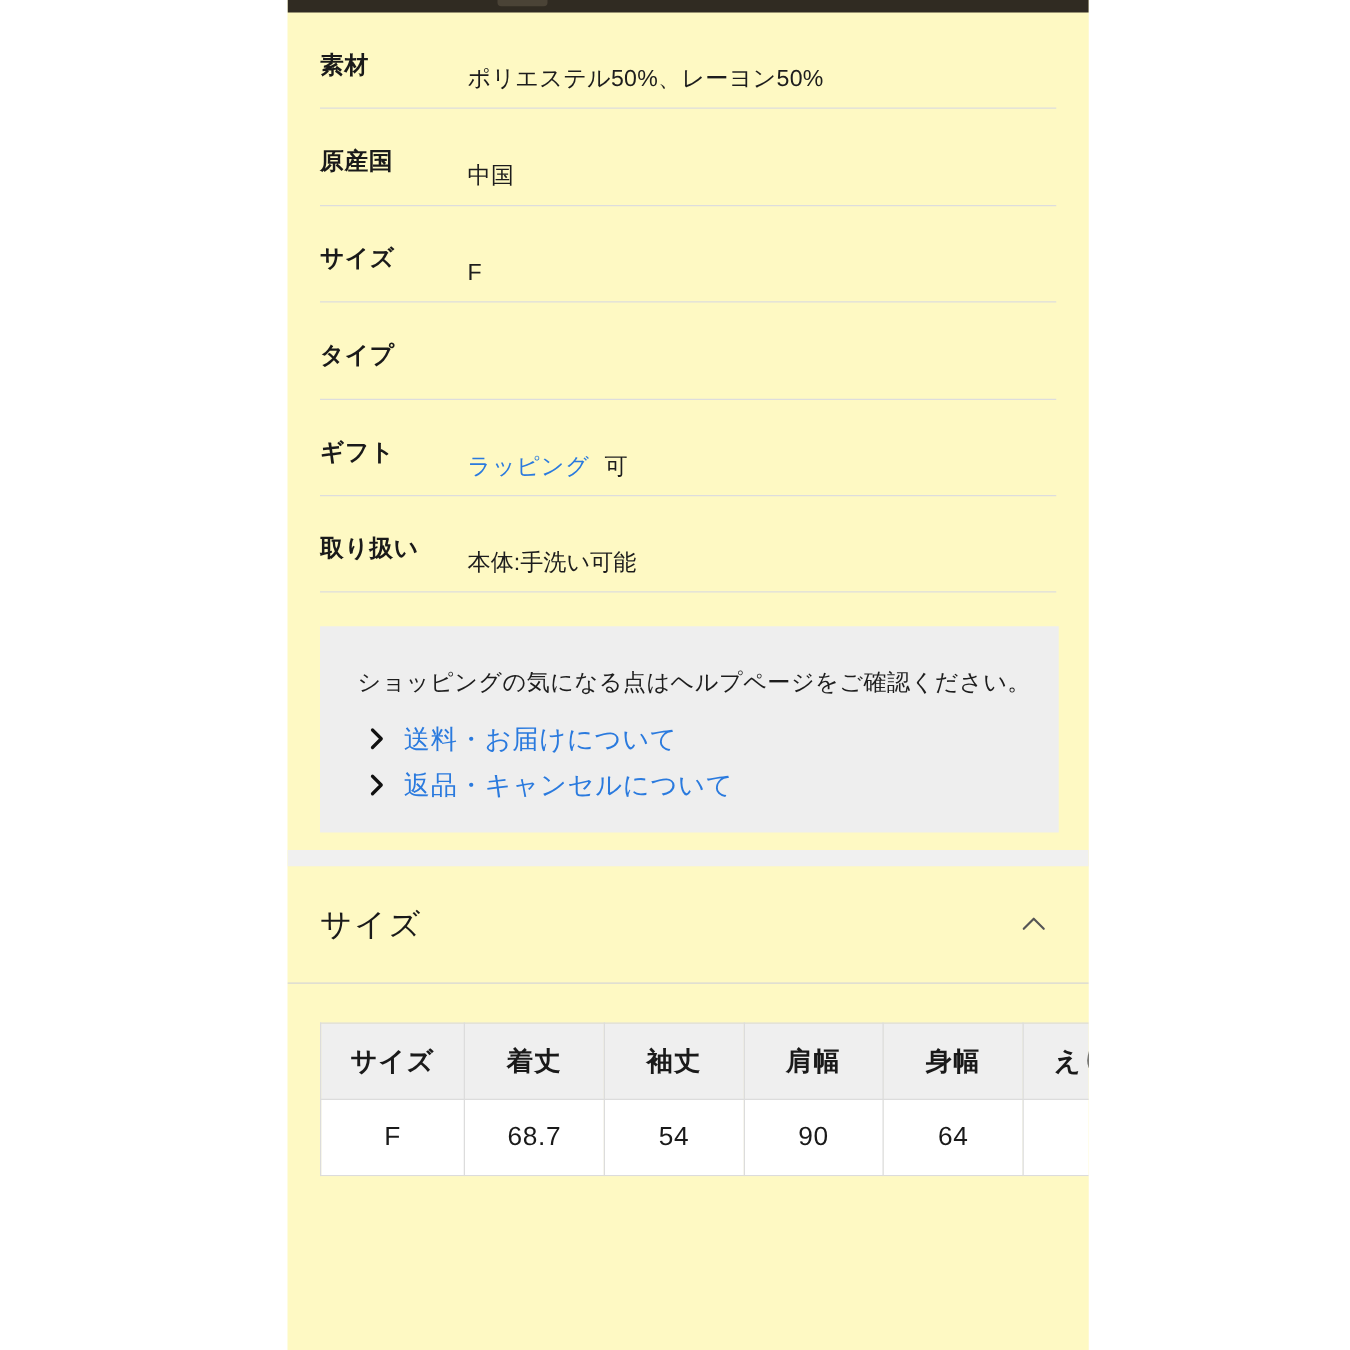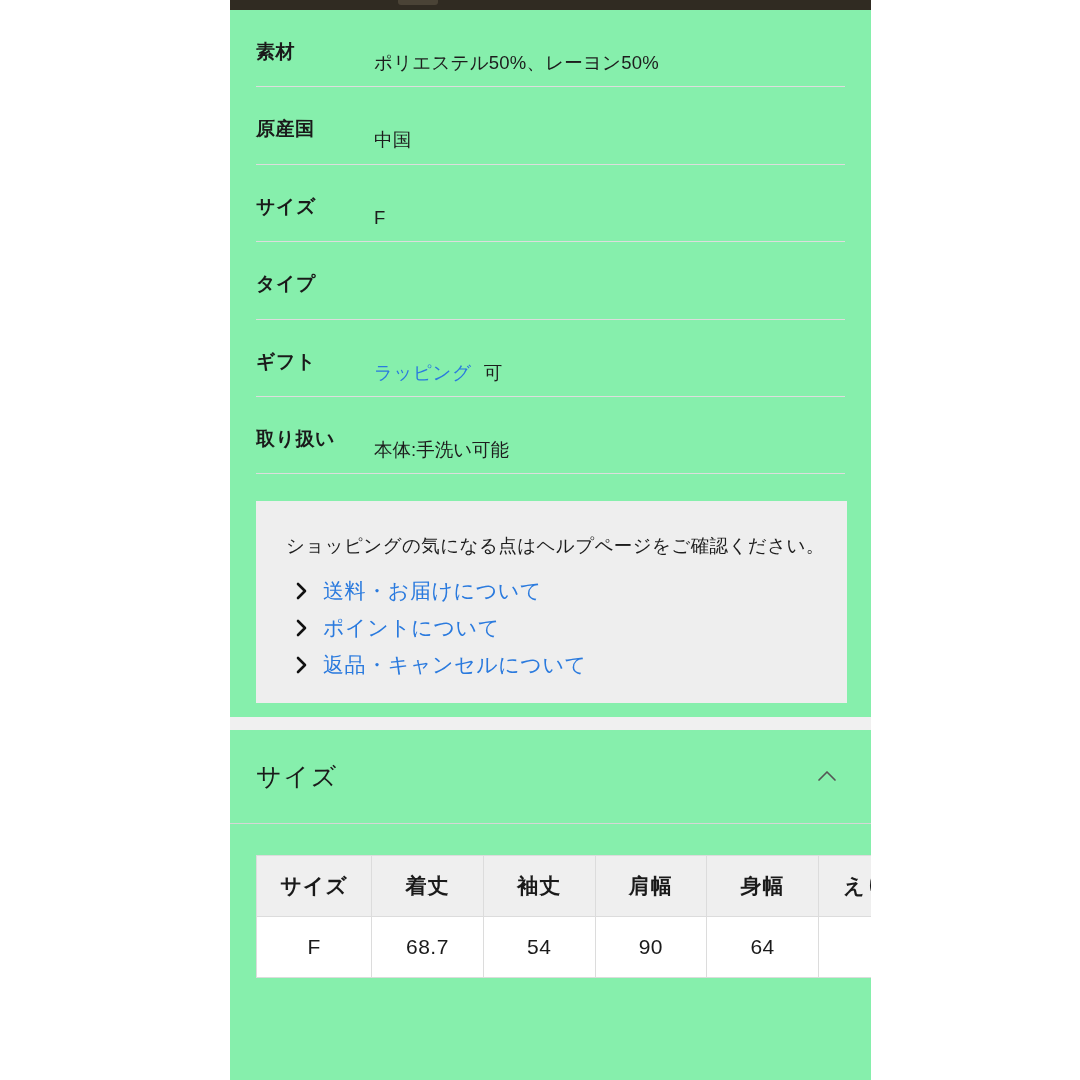--- a/index.html
+++ b/index.html
@@ -24,21 +24,21 @@
     background: #ffffff;
   }
 
   
   .viewport {
     position: absolute;
     left: 230px;
     top: 0;
     width: 641px;
     height: 1080px;
-    background: #86efac;
+    background: #fef9c3;
     overflow: hidden;
   }
 
   
   .topbar {
     position: relative;
     width: 641px;
     height: 10px;
     background: #302b22;
   }
@@ -258,26 +258,20 @@
       <div class="help-box">
         <div class="help-lead">ショッピングの気になる点はヘルプページをご確認ください。</div>
 
         <div class="help-link-row">
           <svg class="chev-right" viewBox="0 0 18 18">
             <path d="M5 2 L12 9 L5 16" fill="none" stroke="#111111" stroke-width="2.6" stroke-linecap="round" stroke-linejoin="round"></path>
           </svg>
           <a href="#">送料・お届けについて</a>
         </div>
 
-        <div class="help-link-row">
-          <svg class="chev-right" viewBox="0 0 18 18">
-            <path d="M5 2 L12 9 L5 16" fill="none" stroke="#111111" stroke-width="2.6" stroke-linecap="round" stroke-linejoin="round"></path>
-          </svg>
-          <a href="#">ポイントについて</a>
-        </div>
 
         <div class="help-link-row">
           <svg class="chev-right" viewBox="0 0 18 18">
             <path d="M5 2 L12 9 L5 16" fill="none" stroke="#111111" stroke-width="2.6" stroke-linecap="round" stroke-linejoin="round"></path>
           </svg>
           <a href="#">返品・キャンセルについて</a>
         </div>
       </div>
     </div>
 

